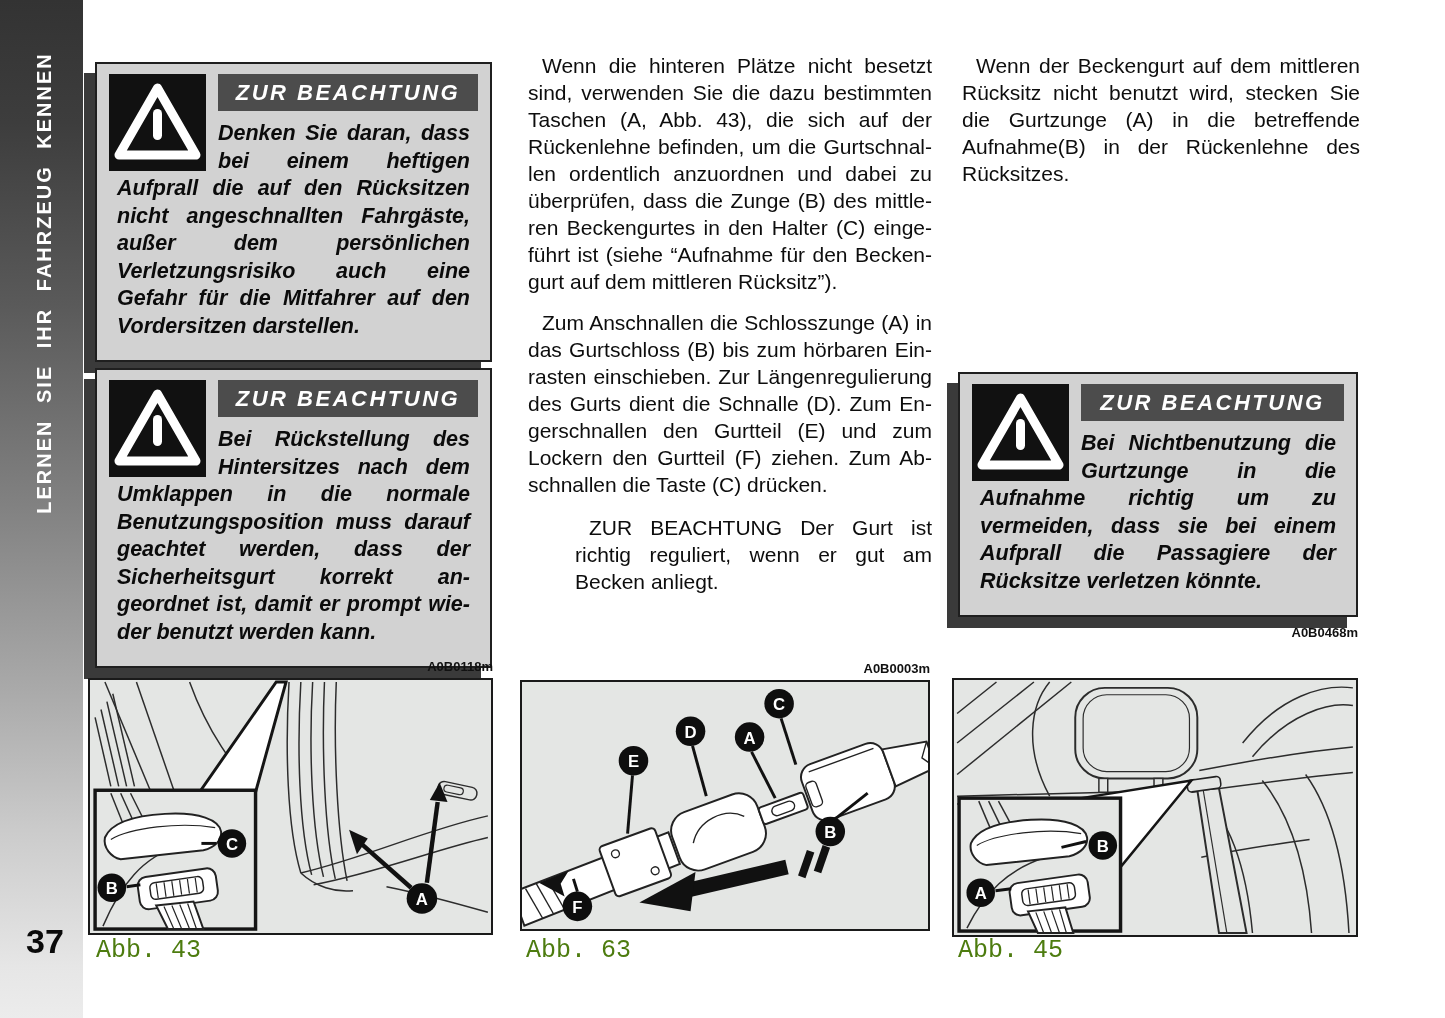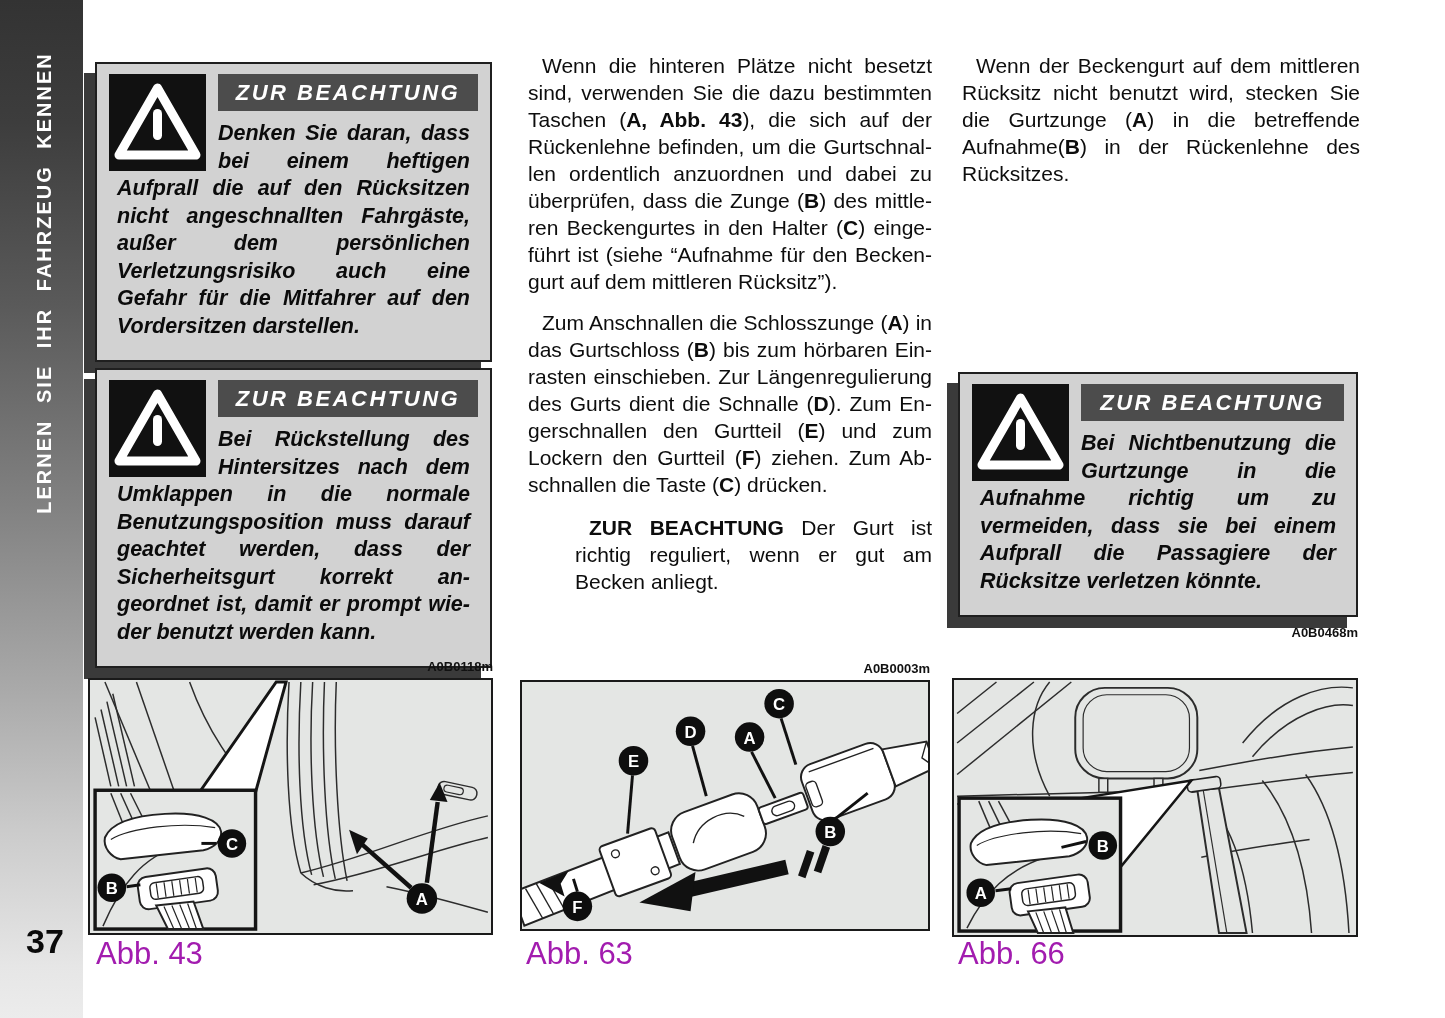--- a/index.html
+++ b/index.html
@@ -25,27 +25,27 @@
                text-align:center;letter-spacing:2.5px;margin:2px 0 9px;}
   .warn-text{margin:8px;font-style:italic;font-weight:700;font-size:21.5px;line-height:27.5px;
              text-align:justify;color:#0b0b0b;}
 
   
   .col{position:absolute;}
   .body{margin:0 0 14px;font-size:21px;line-height:27px;text-align:justify;}
   .ind{text-indent:14px;}
   h2{margin:16px 0 12px;font-size:21.5px;line-height:27px;font-weight:700;letter-spacing:.2px;}
   .note{margin-top:16px;margin-left:47px;}
-  b{font-weight:700;}
+  b{font-weight:400;}
 
   
   .fig{position:absolute;border:2.5px solid #1a1a1a;background:#e4e6e4;box-sizing:border-box;}
   .fig svg{display:block;width:100%;height:100%;}
   .fig-code{position:absolute;font-size:13px;font-weight:700;color:#111;text-align:right;}
-  .fig-caption{position:absolute;font-size:31px;color:#a21caf;}
+  .fig-caption{position:absolute;font-size:25px;color:#4d7c0f;font-family:Liberation Mono, monospace;}
   .lab{fill:#0e0e0e;}
   .lab-t{fill:#fff;font-weight:700;font-size:17px;text-anchor:middle;dominant-baseline:central;
          font-family:"Liberation Sans",sans-serif;}
   .ln{stroke:#111;stroke-width:3;}
   .art{fill:none;stroke:#2c2c2c;stroke-width:1.5;}
   .wht{fill:#fff;stroke:#222;stroke-width:2;}
 </style>
 </head>
 <body>
 
@@ -284,15 +284,15 @@
           <line x1="90" y1="235" x2="98" y2="257"></line>
           <line x1="98" y1="234" x2="106" y2="257"></line>
           <line x1="106" y1="233" x2="113" y2="257"></line>
         </g>
       <circle class="lab" cx="150" cy="168" r="14.5"></circle>
       <text class="lab-t" x="150" y="169">B</text>
       <circle class="lab" cx="26" cy="216" r="14.5"></circle>
       <text class="lab-t" x="26" y="217">A</text>
     </svg>
   </div>
-  <div class="fig-caption" style="left:958px;top:936px;">Abb. 66</div>
+  <div class="fig-caption" style="left:958px;top:936px;">Abb. 45</div>
 
 </div>
 
 </body></html>

